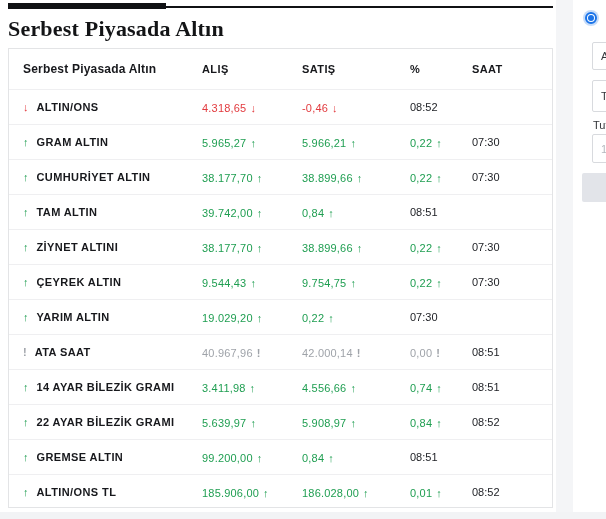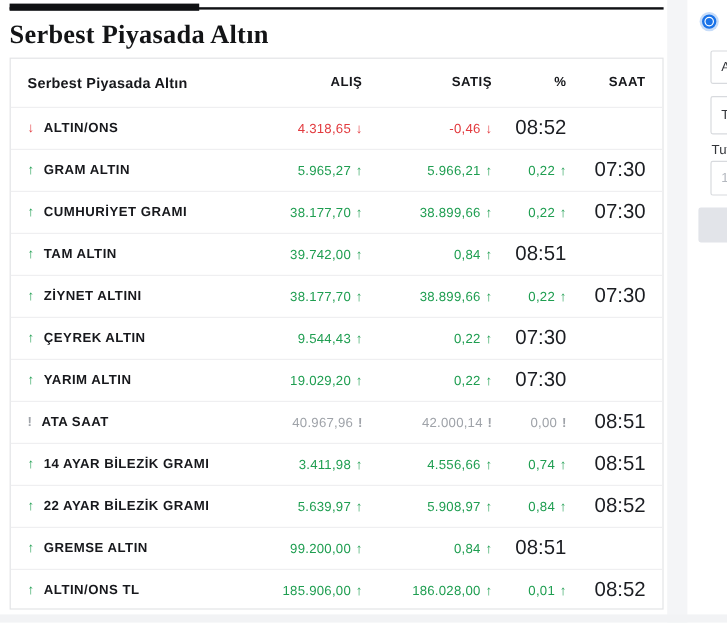--- a/index.html
+++ b/index.html
@@ -16,34 +16,34 @@
     font-size:22px; color:#131416; letter-spacing:.2px; }
 
   .card { position:absolute; left:0; top:48px; width:545px; height:460px;
     background:#fff; border:1px solid #e3e4e6; }
 
   .row { display:grid; grid-template-columns:1fr 100px 108px 62px 66px;
     align-items:center; padding:0 14px; height:35px; border-top:1px solid #efeff1; }
   .row.thead { height:40px; border-top:none; }
 
   .cell.name { display:flex; align-items:center; gap:8px; min-width:0; }
-  .cell.num  { text-align:right; white-space:nowrap; }
+  .cell.num  { white-space:nowrap; }
 
   .th { font-weight:bold; font-size:11px; color:#17181c; letter-spacing:.4px; }
   .th.name-h { font-size:12px; letter-spacing:.2px; }
 
   .lbl-txt { font-weight:bold; font-size:11px; color:#17181c; letter-spacing:.4px; white-space:nowrap; }
   .val { font-size:11px; letter-spacing:.2px; }
   .dir-ico { font-size:11px; font-weight:bold; display:inline-block; }
   .num .dir-ico { margin-left:4px; }
 
   .up   { color:#1f9e51; }
   .down { color:#e23a3e; }
   .flat { color:#9fa3a9; }
-  .saat { font-size:17px; color:#1b1d22; }
+  .saat { font-size:11px; color:#1b1d22; }
 
   
   .gutter { position:absolute; left:556px; top:0; width:17px; height:519px; background:#f4f5f7; }
   .bottom-strip { position:absolute; left:0; top:512px; width:606px; height:7px; background:#f2f3f5; }
 
   
   .side { position:absolute; left:573px; top:0; width:33px; height:519px; background:#fff; }
   .radio { position:absolute; left:12px; top:12px; width:12px; height:12px; border-radius:50%;
     border:2px solid #1a73e8; background:#fff; box-shadow:0 0 0 2px rgba(26,115,232,.25); }
   .radio::after { content:""; position:absolute; left:1px; top:1px; width:6px; height:6px;
@@ -94,21 +94,21 @@
     </div>
     <div class="cell num"><span class="val up">5.965,27</span><span class="dir-ico up">↑</span></div>
     <div class="cell num"><span class="val up">5.966,21</span><span class="dir-ico up">↑</span></div>
     <div class="cell num"><span class="val up">0,22</span><span class="dir-ico up">↑</span></div>
     <div class="cell num saat">07:30</div>
   </div>
 
   <div class="row">
     <div class="cell name">
       <span class="dir-ico up">↑</span>
-      <span class="lbl-txt">CUMHURİYET GRAMI</span>
+      <span class="lbl-txt">CUMHURİYET ALTIN</span>
     </div>
     <div class="cell num"><span class="val up">38.177,70</span><span class="dir-ico up">↑</span></div>
     <div class="cell num"><span class="val up">38.899,66</span><span class="dir-ico up">↑</span></div>
     <div class="cell num"><span class="val up">0,22</span><span class="dir-ico up">↑</span></div>
     <div class="cell num saat">07:30</div>
   </div>
 
   <div class="row">
     <div class="cell name">
       <span class="dir-ico up">↑</span>
@@ -129,20 +129,21 @@
     <div class="cell num"><span class="val up">0,22</span><span class="dir-ico up">↑</span></div>
     <div class="cell num saat">07:30</div>
   </div>
 
   <div class="row">
     <div class="cell name">
       <span class="dir-ico up">↑</span>
       <span class="lbl-txt">ÇEYREK ALTIN</span>
     </div>
     <div class="cell num"><span class="val up">9.544,43</span><span class="dir-ico up">↑</span></div>
+    <div class="cell num"><span class="val up">9.754,75</span><span class="dir-ico up">↑</span></div>
     <div class="cell num"><span class="val up">0,22</span><span class="dir-ico up">↑</span></div>
     <div class="cell num saat">07:30</div>
   </div>
 
   <div class="row">
     <div class="cell name">
       <span class="dir-ico up">↑</span>
       <span class="lbl-txt">YARIM ALTIN</span>
     </div>
     <div class="cell num"><span class="val up">19.029,20</span><span class="dir-ico up">↑</span></div>

